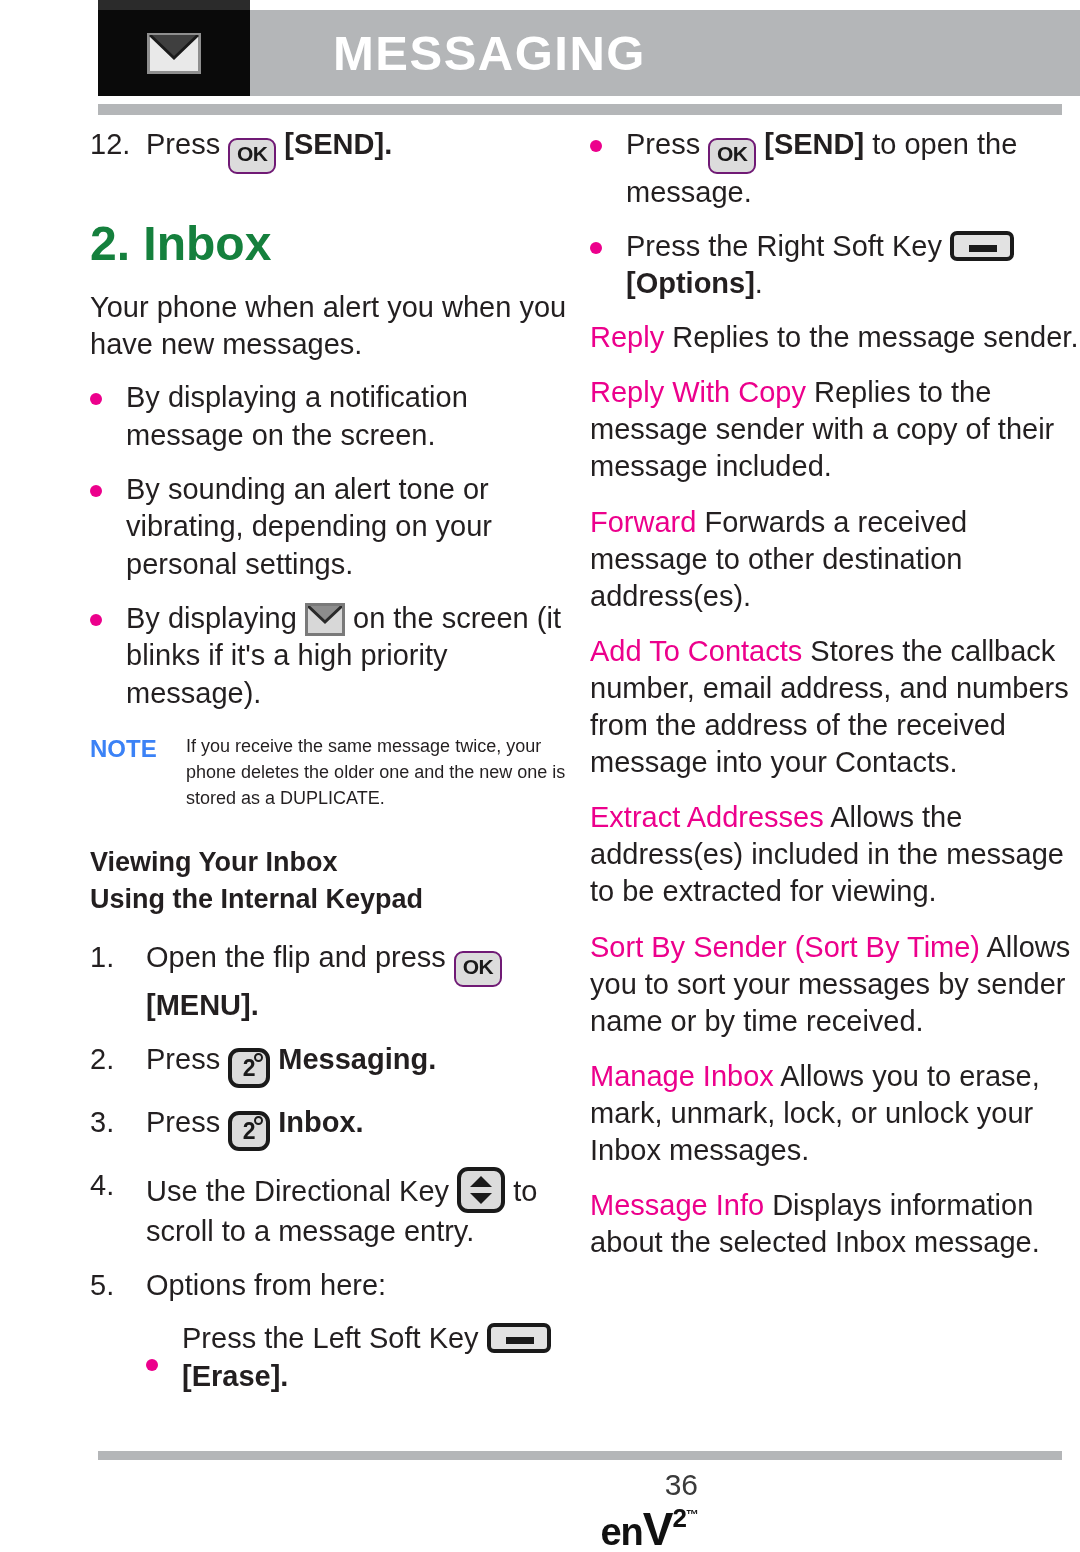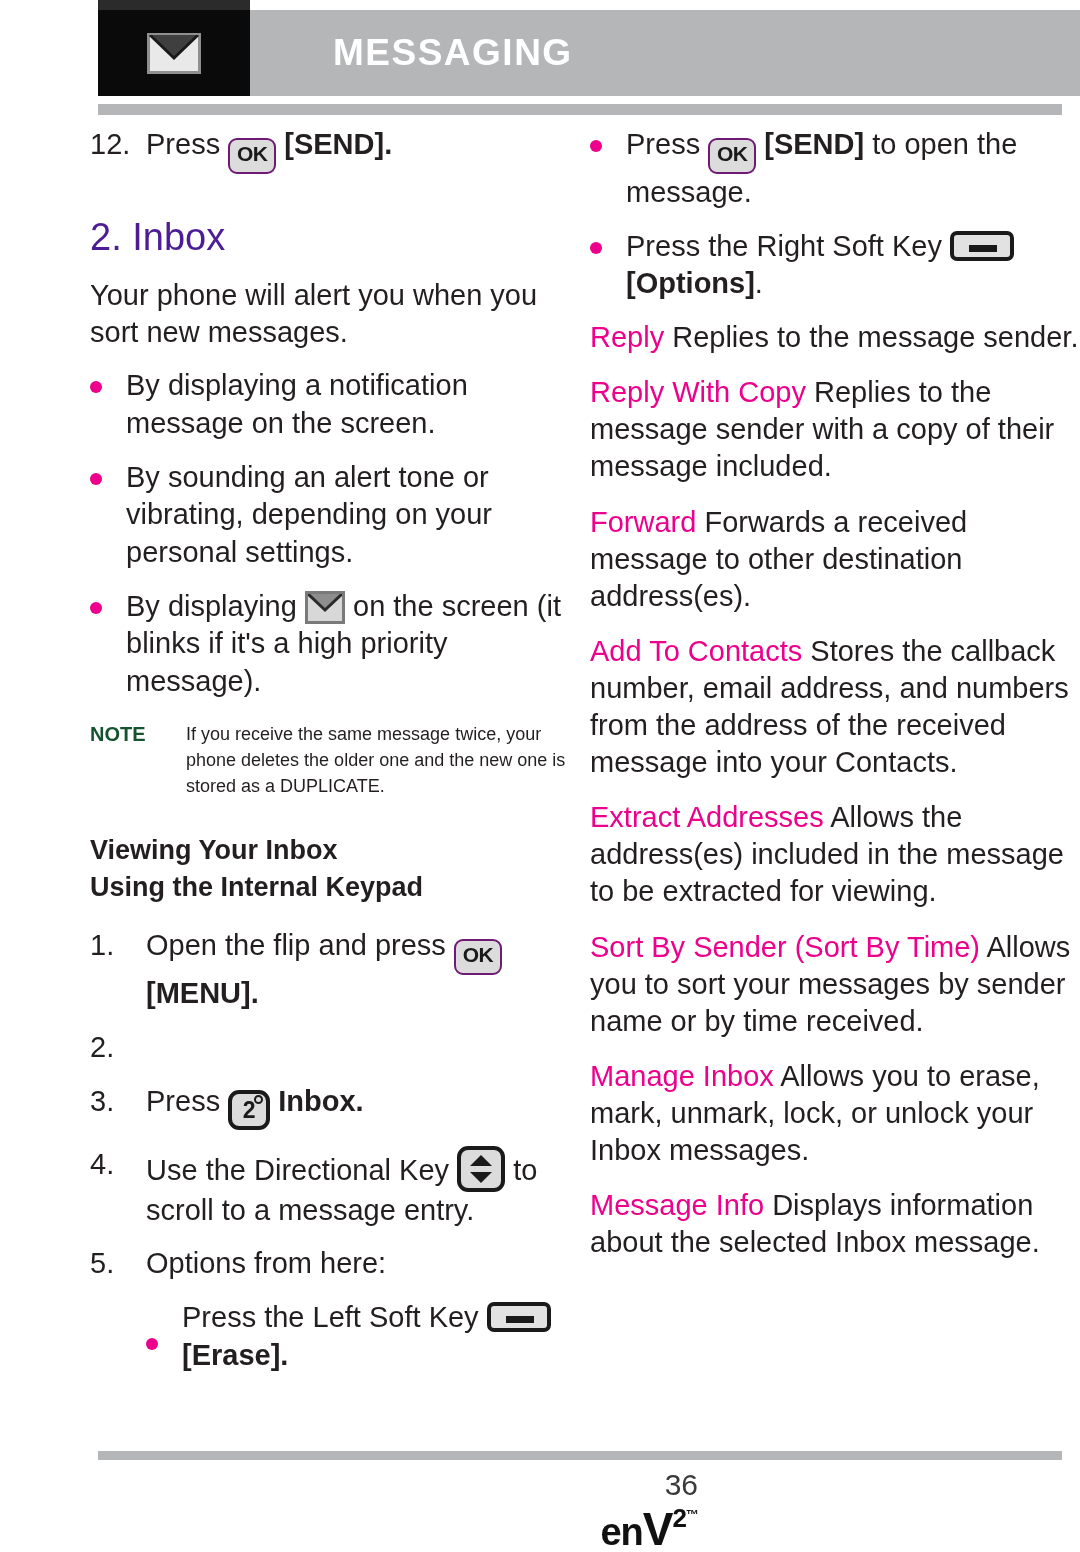--- a/index.html
+++ b/index.html
@@ -32,21 +32,21 @@
     position:absolute; inset:0;
     background:#e9e9e9; border:3px solid #8f8f8f;
   }
   .env-glyph .v {
     position:absolute; left:2px; top:2px; width:50px; height:26px;
   }
   .header-title {
     position:absolute; left:333px; top:10px; height:86px;
     display:flex; align-items:center;
     color:#ffffff;
-    font-size:37px; font-weight:bold; letter-spacing:1.5px;
+    font-size:49px; font-weight:bold; letter-spacing:1.5px;
   }
   .header-rule {
     position:absolute; left:98px; top:104px; width:964px; height:11px;
     background:#b4b6b8;
   }
 
   
   .columns {
     position:absolute; left:0; top:126px; width:1080px;
     display:flex;
@@ -54,21 +54,21 @@
   .col { width:500px; }
   .col-left  { margin-left:90px; }
   .col-right { margin-left:10px; }
 
   
   .para {
     font-size:29px; line-height:1.28;
     margin-bottom:16px;
   }
   .sec-title {
-    color:#4c1d95; font-size:38px; font-weight:normal;
+    color:#15803d; font-size:48px; font-weight:bold;
     margin:42px 0 18px 0;
   }
   .subhead {
     font-size:27px; font-weight:bold; line-height:1.3;
     margin-top:34px;
   }
 
   
   .step {
     display:flex; font-size:29px; line-height:1.3;
@@ -95,21 +95,21 @@
   b, .bold { font-weight:bold; }
 
   
   .optentry { font-size:29px; line-height:1.28; margin-bottom:18px; }
   .optname { color:#EC008C; }
 
   
   .note { display:flex; margin:20px 0 8px 0; }
   .note .lbl {
     flex:0 0 auto; width:96px;
-    color:#14532d; font-weight:bold; font-size:20px; line-height:1.35;
+    color:#3b82f6; font-weight:bold; font-size:24px; line-height:1.35;
   }
   .note .txt { flex:1 1 auto; font-size:18px; line-height:1.45; }
 
   
   .key {
     display:inline-block; vertical-align:-7px;
   }
   .key-ok {
     width:48px; height:36px; border:2px solid #701a75; border-radius:9px;
     background:#dcdcdc;
@@ -199,21 +199,21 @@
     <div class="step">
       <span class="num">12.</span>
       <span class="body"><span>Press</span>
         <span class="key key-ok">OK</span>
         <b>[SEND].</b><br>
         </span>
     </div>
 
     <div class="sec-title">2. Inbox</div>
 
-    <div class="para">Your phone will alert you when you sort new messages.</div>
+    <div class="para">Your phone when alert you when you have new messages.</div>
 
     <div class="bullet">
       <span class="dot">
           <i></i>
         </span>
       <span class="body">By displaying a notification message  on the screen.</span>
     </div>
 
     <div class="bullet">
       <span class="dot">
@@ -246,20 +246,23 @@
 
     <div class="step">
       <span class="num">1.</span>
       <span class="body"><span>Open the flip and press</span>
         <span class="key key-ok">OK</span><br>
         <b>[MENU].</b></span>
     </div>
 
     <div class="step">
       <span class="num">2.</span>
+      <span class="body"><span>Press</span>
+        <span class="key key-num"><span>2</span><i class="at"></i></span>
+        <b>Messaging.</b></span>
     </div>
 
     <div class="step">
       <span class="num">3.</span>
       <span class="body"><span>Press</span>
         <span class="key key-num"><span>2</span><i class="at"></i></span>
         <b>Inbox.</b></span>
     </div>
 
     <div class="step">

